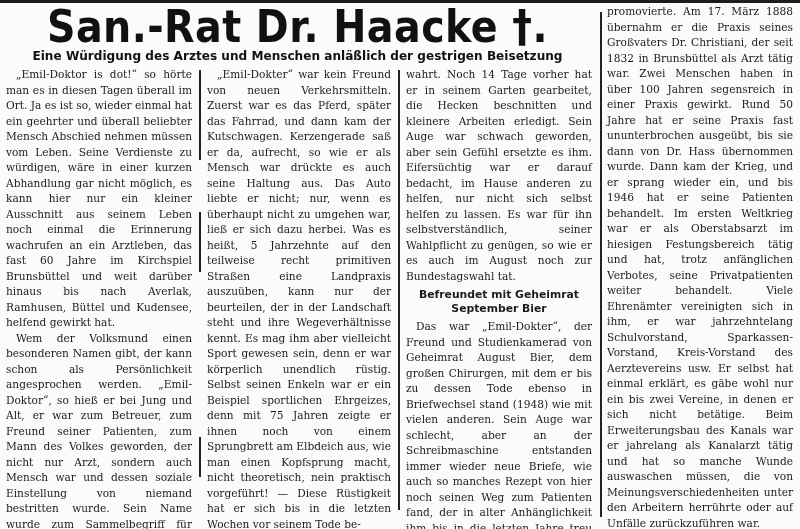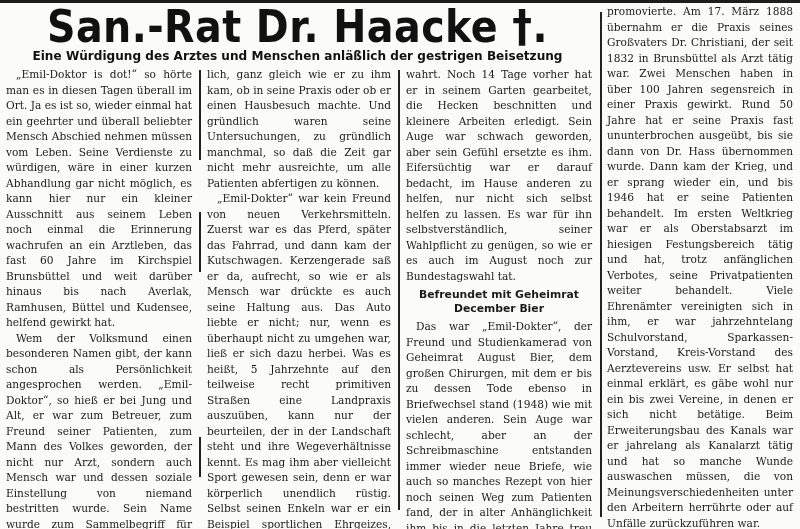--- a/index.html
+++ b/index.html
@@ -50,29 +50,28 @@
 <div class="col col1">
   <p>„Emil-Doktor is dot!“ so hörte man es in diesen Tagen überall im Ort. Ja es ist so, wieder einmal hat ein geehrter und überall beliebter Mensch Abschied nehmen müssen vom Leben. Seine Verdienste zu würdigen, wäre in einer kurzen Abhandlung gar nicht möglich, es kann hier nur ein kleiner Ausschnitt aus seinem Leben noch einmal die Erinnerung wachrufen an ein Arztleben, das fast 60 Jahre im Kirchspiel Brunsbüttel und weit darüber hinaus bis nach Averlak, Ramhusen, Büttel und Kudensee, helfend gewirkt hat.</p>
   <p>Wem der Volksmund einen besonderen Namen gibt, der kann schon als Persönlichkeit angesprochen werden. „Emil-Doktor“, so hieß er bei Jung und Alt, er war zum Betreuer, zum Freund seiner Patienten, zum Mann des Volkes geworden, der nicht nur Arzt, sondern auch Mensch war und dessen soziale Einstellung von niemand bestritten wurde. Sein Name wurde zum Sammelbegriff für seine ganze Familie, seine Söhne führten genau so wie sein Kutscher den „Doktor“-Titel als Nachnamen, wie er für ihn Allgemeinbegriff geworden war, das waren eben der „Jürgen-Dokter“, der „Paul-Dokter“ usw. Jeder grüßte ihn, zu jedem war er freund-</p>
 </div>
 
 <div class="vrule" style="left:199px; top:70px; height:90px;"></div>
 <div class="vrule" style="left:199px; top:212px; height:60px;"></div>
 <div class="vrule" style="left:199px; top:437px; height:40px;"></div>
 
 <div class="col col2">
-  <p class="noind">lich, ganz gleich wie er zu ihm kam, ob in seine Praxis oder ob er einen Hausbesuch machte. Und gründlich waren seine Untersuchungen, zu gründlich manchmal, so daß die Zeit gar nicht mehr ausreichte, um alle Patienten abfertigen zu können.</p>
   <p>„Emil-Dokter“ war kein Freund von neuen Verkehrsmitteln. Zuerst war es das Pferd, später das Fahrrad, und dann kam der Kutschwagen. Kerzengerade saß er da, aufrecht, so wie er als Mensch war drückte es auch seine Haltung aus. Das Auto liebte er nicht; nur, wenn es überhaupt nicht zu umgehen war, ließ er sich dazu herbei. Was es heißt, 5 Jahrzehnte auf den teilweise recht primitiven Straßen eine Landpraxis auszuüben, kann nur der beurteilen, der in der Landschaft steht und ihre Wegeverhältnisse kennt. Es mag ihm aber vielleicht Sport gewesen sein, denn er war körperlich unendlich rüstig. Selbst seinen Enkeln war er ein Beispiel sportlichen Ehrgeizes, denn mit 75 Jahren zeigte er ihnen noch von einem Sprungbrett am Elbdeich aus, wie man einen Kopfsprung macht, nicht theoretisch, nein praktisch vorgeführt! — Diese Rüstigkeit hat er sich bis in die letzten Wochen vor seinem Tode be-</p>
 </div>
 
 <div class="vrule" style="left:398px; top:70px; height:440px;"></div>
 
 <div class="col col3">
   <p class="noind">wahrt. Noch 14 Tage vorher hat er in seinem Garten gearbeitet, die Hecken beschnitten und kleinere Arbeiten erledigt. Sein Auge war schwach geworden, aber sein Gefühl ersetzte es ihm. Eifersüchtig war er darauf bedacht, im Hause anderen zu helfen, nur nicht sich selbst helfen zu lassen. Es war für ihn selbstverständlich, seiner Wahlpflicht zu genügen, so wie er es auch im August noch zur Bundestagswahl tat.</p>
-  <h4>Befreundet mit Geheimrat December Bier</h4>
+  <h4>Befreundet mit Geheimrat September Bier</h4>
   <p>Das war „Emil-Dokter“, der Freund und Studienkamerad von Geheimrat August Bier, dem großen Chirurgen, mit dem er bis zu dessen Tode ebenso in Briefwechsel stand (1948) wie mit vielen anderen. Sein Auge war schlecht, aber an der Schreibmaschine entstanden immer wieder neue Briefe, wie auch so manches Rezept von hier noch seinen Weg zum Patienten fand, der in alter Anhänglichkeit ihm bis in die letzten Jahre treu blieb. Das war er, der Freund guter Musik und angeregter geistiger Unterhaltung, so wollen wir ihn im Gedächtnis behalten und ihn ehren.</p>
 
 </div>
 
 <div class="vrule" style="left:600px; top:12px; height:505px;"></div>
 
 <div class="col col4">
   <p class="noind">promovierte. Am 17. März 1888 übernahm er die Praxis seines Großvaters Dr. Christiani, der seit 1832 in Brunsbüttel als Arzt tätig war. Zwei Menschen haben in über 100 Jahren segensreich in einer Praxis gewirkt. Rund 50 Jahre hat er seine Praxis fast ununterbrochen ausgeübt, bis sie dann von Dr. Hass übernommen wurde. Dann kam der Krieg, und er sprang wieder ein, und bis 1946 hat er seine Patienten behandelt. Im ersten Weltkrieg war er als Oberstabsarzt im hiesigen Festungsbereich tätig und hat, trotz anfänglichen Verbotes, seine Privatpatienten weiter behandelt. Viele Ehrenämter vereinigten sich in ihm, er war jahrzehntelang Schulvorstand, Sparkassen-Vorstand, Kreis-Vorstand des Aerztevereins usw. Er selbst hat einmal erklärt, es gäbe wohl nur ein bis zwei Vereine, in denen er sich nicht betätige. Beim Erweiterungsbau des Kanals war er jahrelang als Kanalarzt tätig und hat so manche Wunde auswaschen müssen, die von Meinungsverschiedenheiten unter den Arbeitern herrührte oder auf Unfälle zurückzuführen war.</p>
 
 </div>

